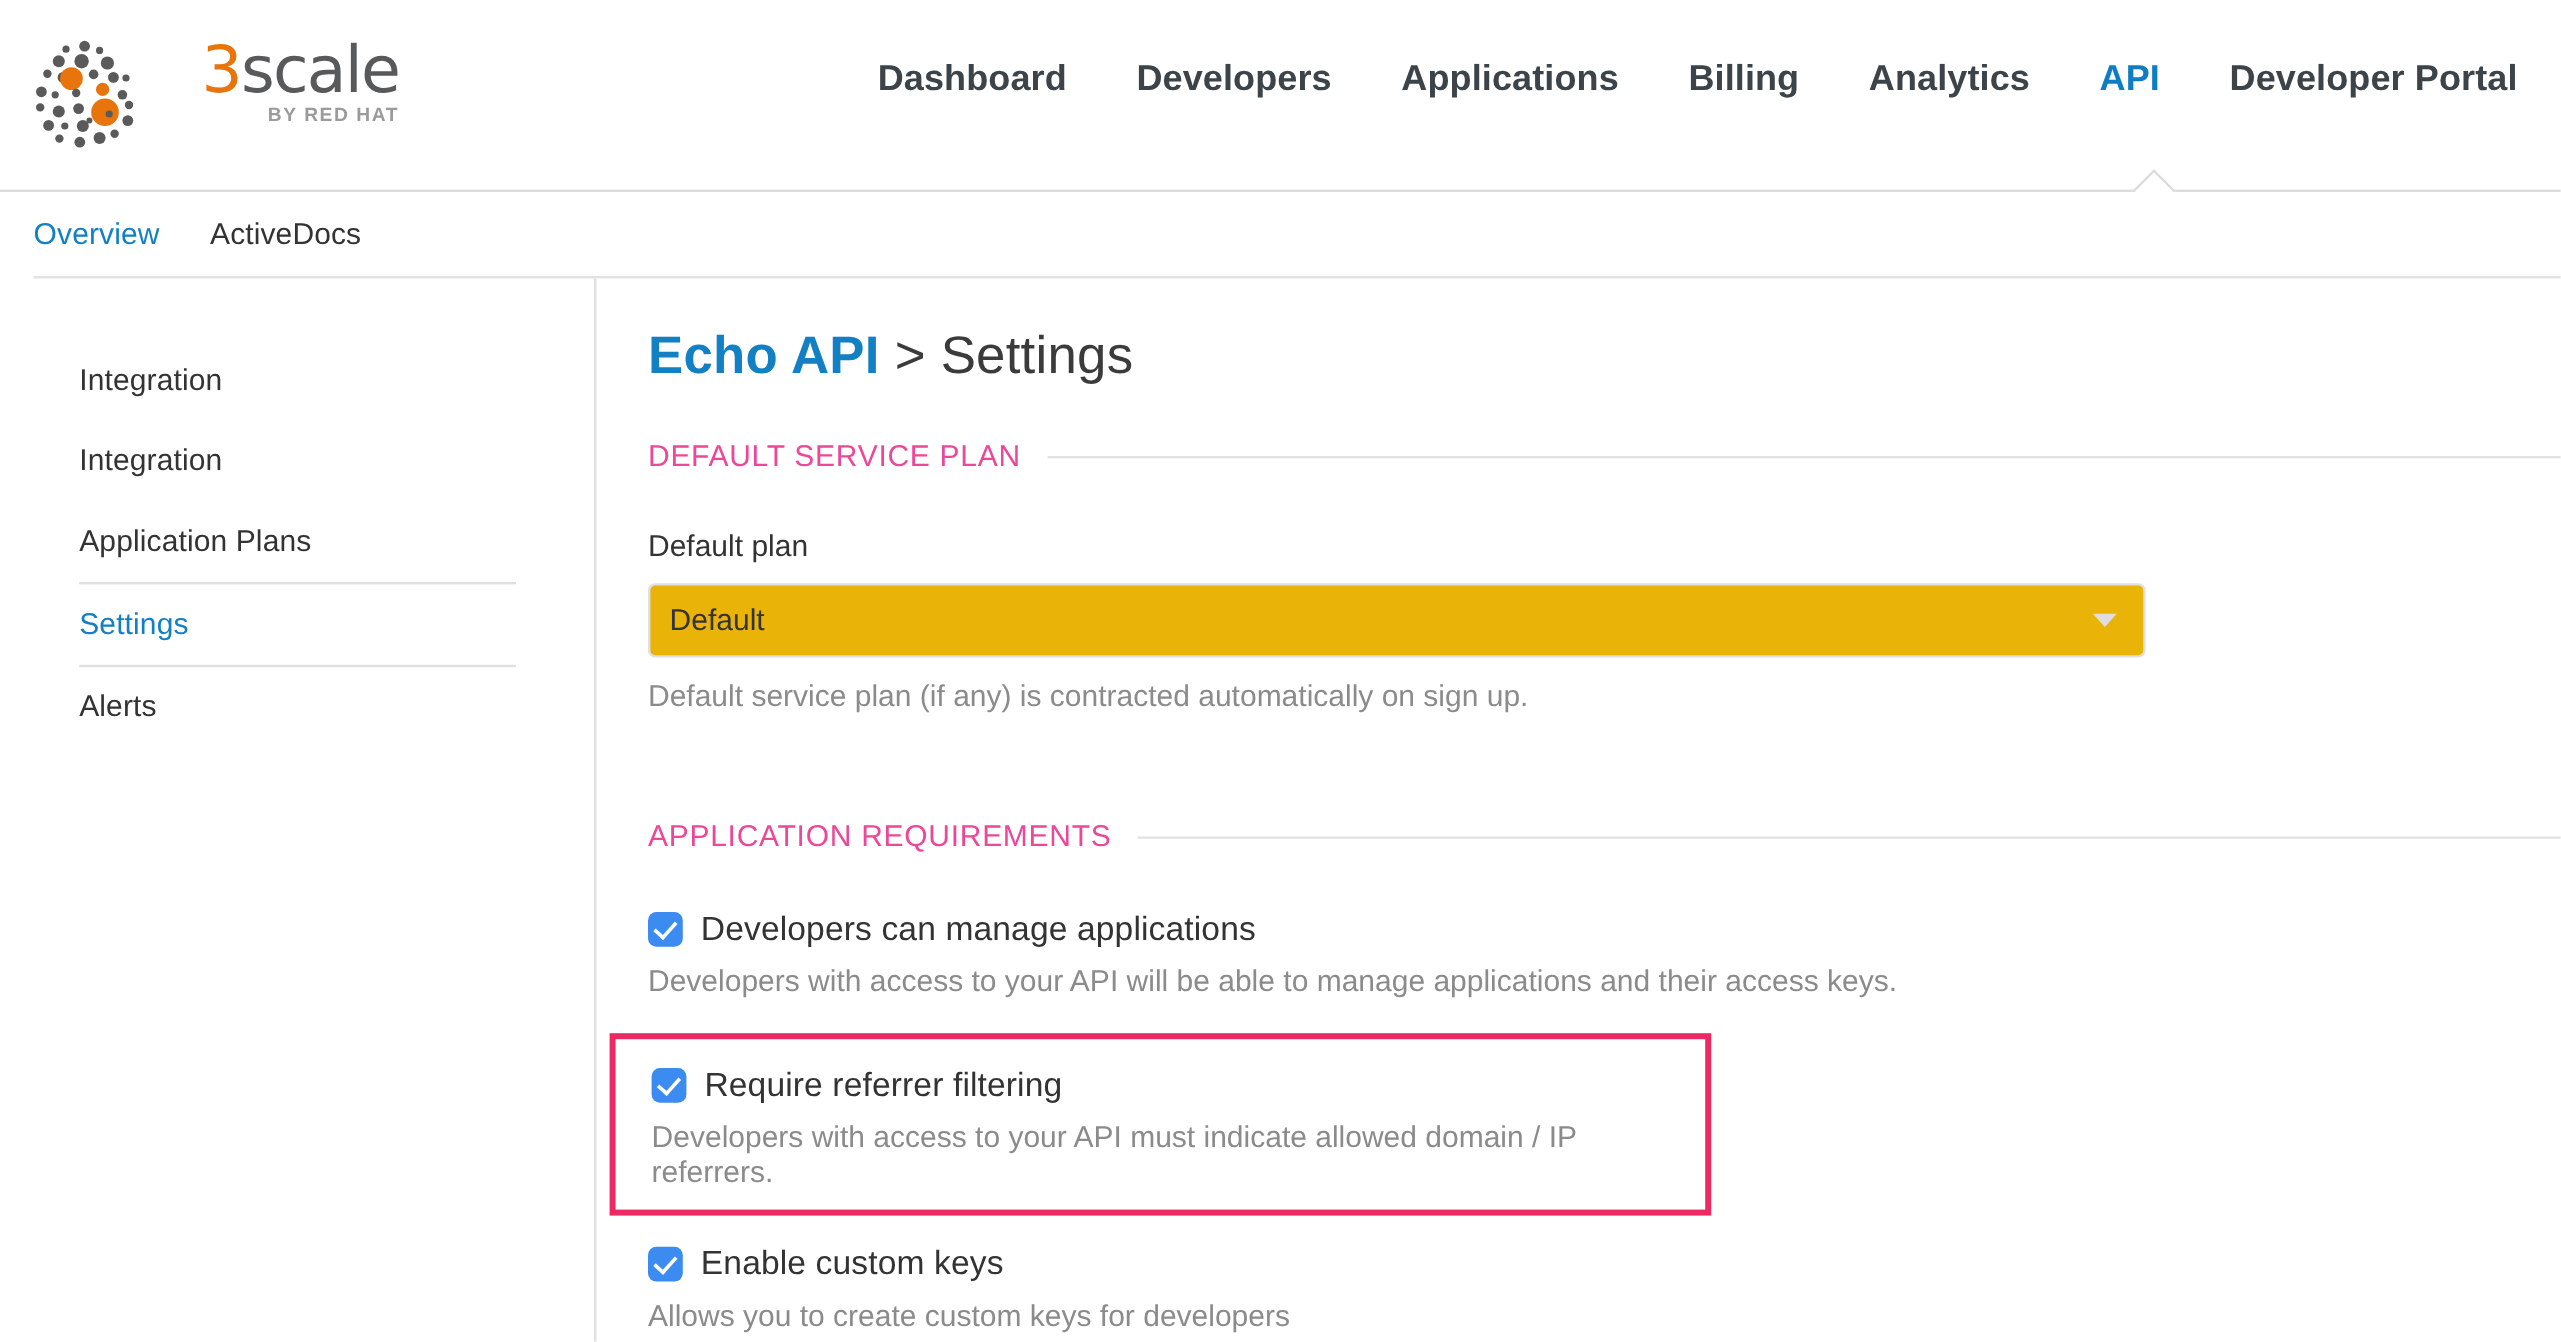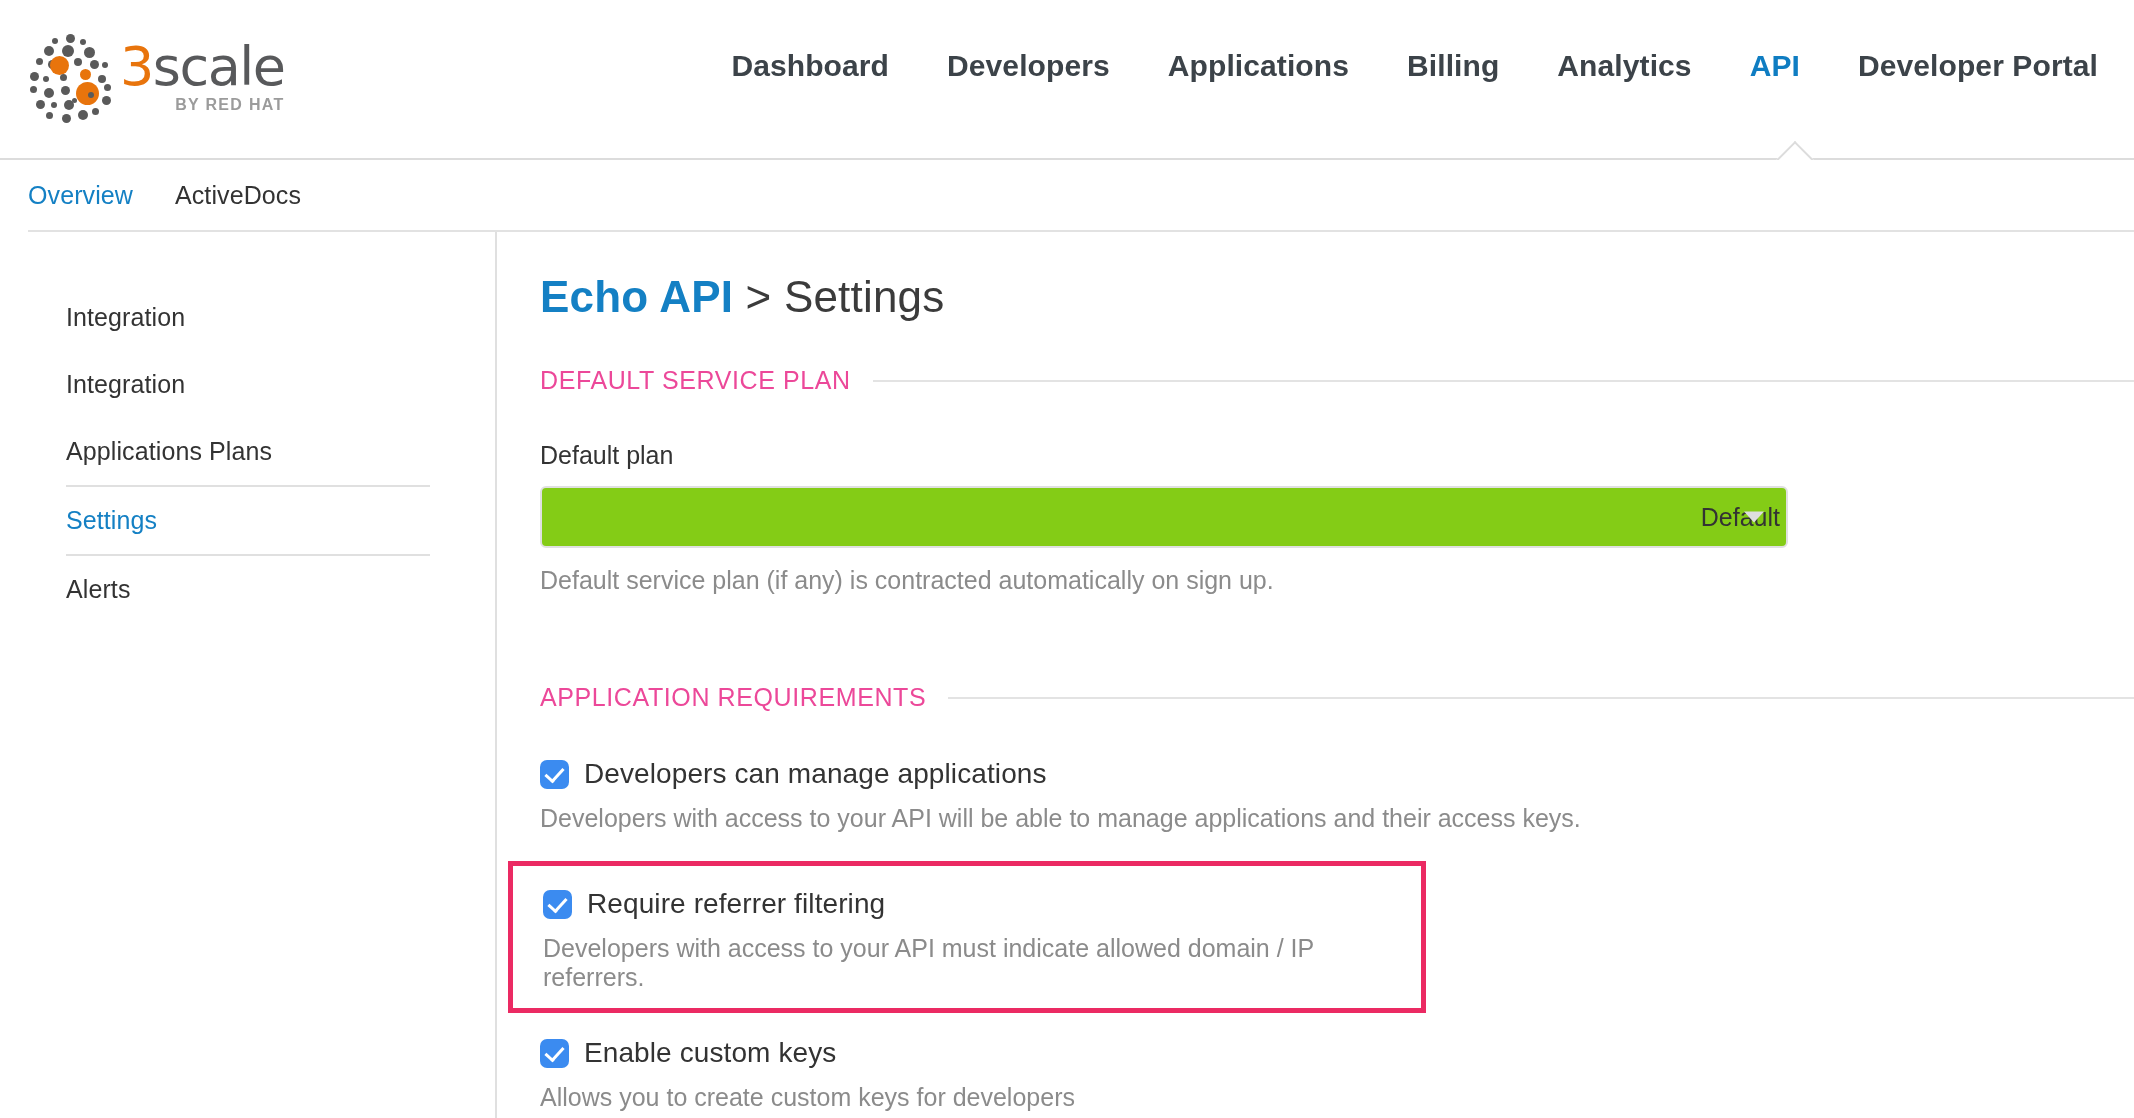--- a/index.html
+++ b/index.html
@@ -22,23 +22,24 @@
   .header {
     position: relative;
     height: 160px;
     display: flex;
     align-items: flex-start;
     padding: 0;
   }
 
   .logo-wrap {
     display: flex;
-    align-items: center;
+    align-items: flex-start;
     padding: 32px 0 0 24px;
     width: 300px;
+    gap: 48px;
   }
   .logo-mark {
     width: 92px;
     height: 92px;
     position: relative;
     flex: 0 0 auto;
   }
   .logo-mark span {
     position: absolute;
     border-radius: 50%;
@@ -209,27 +210,26 @@
   .field-label {
     font-size: 25px;
     color: #333333;
     margin-bottom: 16px;
   }
   .select-box {
     width: 1248px;
     height: 62px;
     border: 2px solid #e0e0e0;
     border-radius: 6px;
-    background: #84cc16;
+    background: #eab308;
     display: flex;
     align-items: center;
-    padding: 0 6px;
+    padding: 0 16px;
     position: relative;
     cursor: pointer;
-    justify-content: flex-end;
   }
   .select-value {
     font-size: 25px;
     color: #333333;
   }
   .select-arrow {
     position: absolute;
     right: 22px;
     top: 50%;
     transform: translateY(-50%);
@@ -360,21 +360,21 @@
   <a class="subnav-item active">Overview</a>
   <a class="subnav-item">ActiveDocs</a>
 </div>
 
 <div class="layout">
 
   <aside class="sidebar">
     <ul class="sidebar-list">
       <li class="sidebar-item">Integration</li>
       <li class="sidebar-item">Integration</li>
-      <li class="sidebar-item">Applications Plans</li>
+      <li class="sidebar-item">Application Plans</li>
       <li class="sidebar-item active">Settings</li>
       <li class="sidebar-item">Alerts</li>
     </ul>
   </aside>
 
   <main class="content">
 
     <h1 class="page-title"><span class="crumb-link">Echo API</span><span class="crumb-sep"> &gt; </span><span class="crumb-sep">Settings</span></h1>
 
     <div class="section-head">

